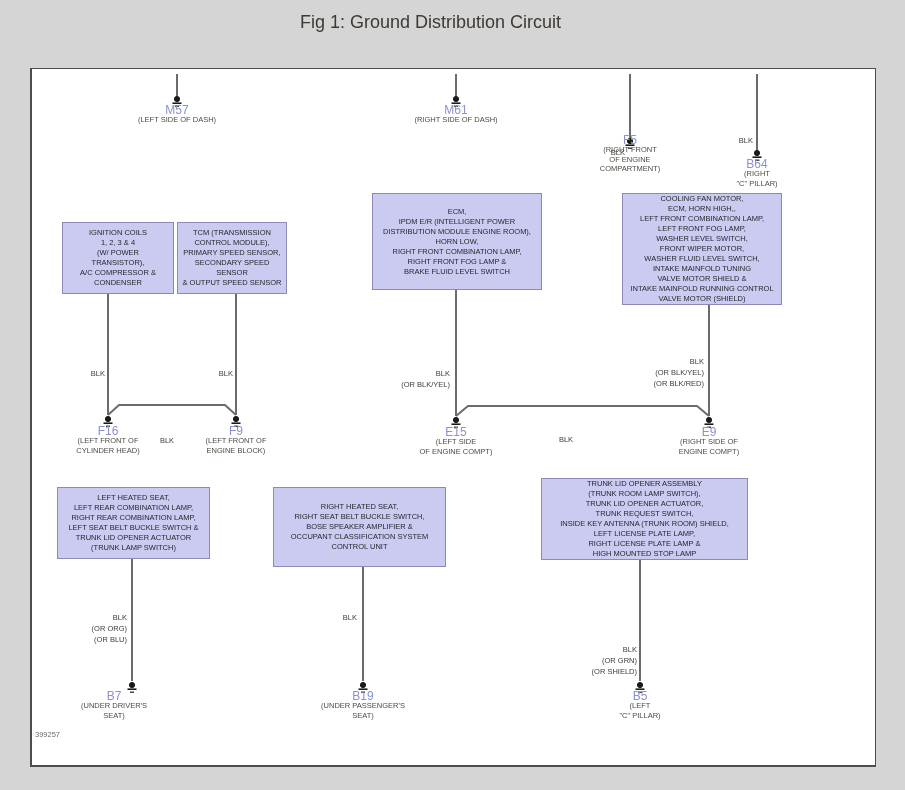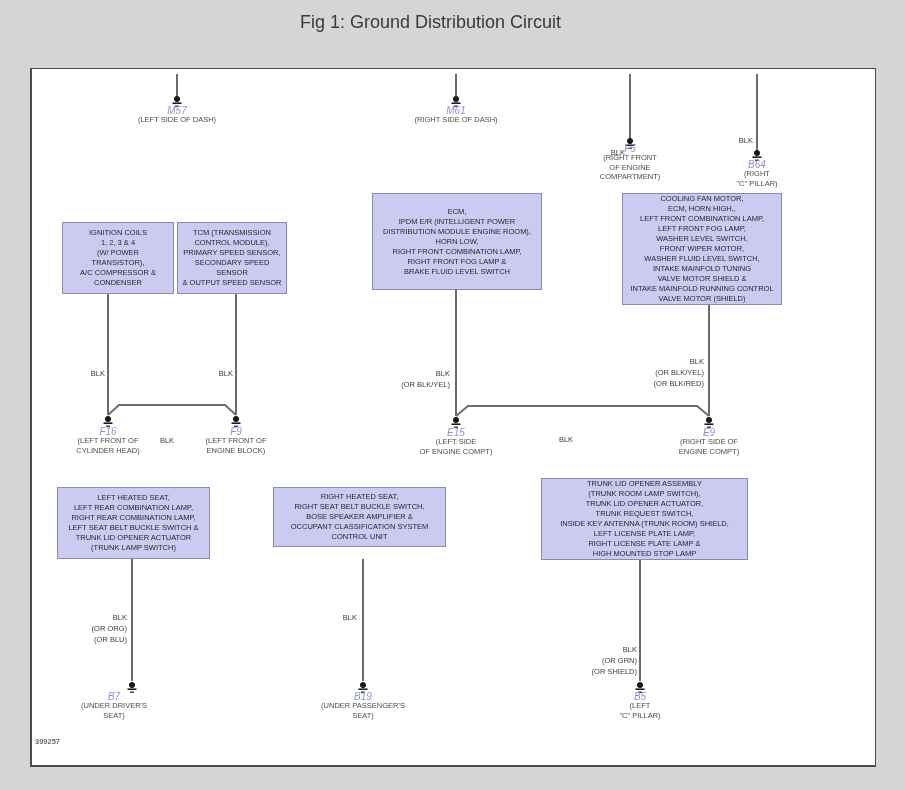--- a/index.html
+++ b/index.html
@@ -28,29 +28,29 @@
     border-left-width:2px;border-bottom-width:2px;
   }
   svg.wires{position:absolute;left:0;top:0;width:905px;height:790px;pointer-events:none;}
   .cbox{
     position:absolute;display:flex;align-items:center;justify-content:center;
     background:var(--box-fill);border:1px solid var(--box-border);
     color:var(--box-text);font-size:7.5px;line-height:10px;text-align:center;
     white-space:pre-line;padding:0;
   }
   .ground-label{position:absolute;width:140px;text-align:center;}
-  .gid{font-size:10px;line-height:9px;color:var(--ground-id-text);font-style:italic;}
+  .gid{font-size:12px;line-height:9px;color:var(--ground-id-text);}
   .loc{font-size:7.5px;line-height:9.5px;color:var(--location-text);white-space:pre-line;}
   .wlabel{
     position:absolute;width:110px;text-align:right;
     font-size:7.5px;line-height:11px;color:var(--wire-label-text);white-space:pre-line;margin-top:43px;
   }
   .wlabel.center{text-align:center;width:60px;}
   .figure-code{
-    position:absolute;left:3px;bottom:19px;font-size:7.5px;color:var(--figure-code-text);font-weight:bold;
+    position:absolute;left:3px;bottom:26px;font-size:7.5px;color:var(--figure-code-text);
   }
 </style>
 </head>
 <body>
 
 <div class="page">
 
   <div class="title">Fig 1: Ground Distribution Circuit</div>
 
   <div class="canvas">
@@ -160,21 +160,21 @@
 INTAKE MAINFOLD TUNING
 VALVE MOTOR SHIELD &amp;
 INTAKE MAINFOLD RUNNING CONTROL
 VALVE MOTOR (SHIELD)</div>
   <div class="cbox" style="left:57px;top:487px;width:153px;height:72px;">LEFT HEATED SEAT,
 LEFT REAR COMBINATION LAMP,
 RIGHT REAR COMBINATION LAMP,
 LEFT SEAT BELT BUCKLE SWITCH &amp;
 TRUNK LID OPENER ACTUATOR
 (TRUNK LAMP SWITCH)</div>
-  <div class="cbox" style="left:273px;top:487px;width:173px;height:60px;">RIGHT HEATED SEAT,
+  <div class="cbox" style="left:273px;top:487px;width:173px;height:80px;">RIGHT HEATED SEAT,
 RIGHT SEAT BELT BUCKLE SWITCH,
 BOSE SPEAKER AMPLIFIER &amp;
 OCCUPANT CLASSIFICATION SYSTEM
 CONTROL UNIT</div>
   <div class="cbox" style="left:541px;top:478px;width:207px;height:82px;">TRUNK LID OPENER ASSEMBLY
 (TRUNK ROOM LAMP SWITCH),
 TRUNK LID OPENER ACTUATOR,
 TRUNK REQUEST SWITCH,
 INSIDE KEY ANTENNA (TRUNK ROOM) SHIELD,
 LEFT LICENSE PLATE LAMP,
@@ -182,21 +182,21 @@
 HIGH MOUNTED STOP LAMP</div>
 
   <div class="ground-label" style="left:107px;top:106px;">
     <div class="gid">M57</div>
     <div class="loc">(LEFT SIDE OF DASH)</div>
   </div>
   <div class="ground-label" style="left:386px;top:106px;">
     <div class="gid">M61</div>
     <div class="loc">(RIGHT SIDE OF DASH)</div>
   </div>
-  <div class="ground-label" style="left:560px;top:144px;">
+  <div class="ground-label" style="left:560px;top:136px;">
     <div class="gid">F5</div>
     <div class="loc">(RIGHT FRONT
 OF ENGINE
 COMPARTMENT)</div>
   </div>
   <div class="ground-label" style="left:687px;top:160px;">
     <div class="gid">B64</div>
     <div class="loc">(RIGHT
 "C" PILLAR)</div>
   </div>

